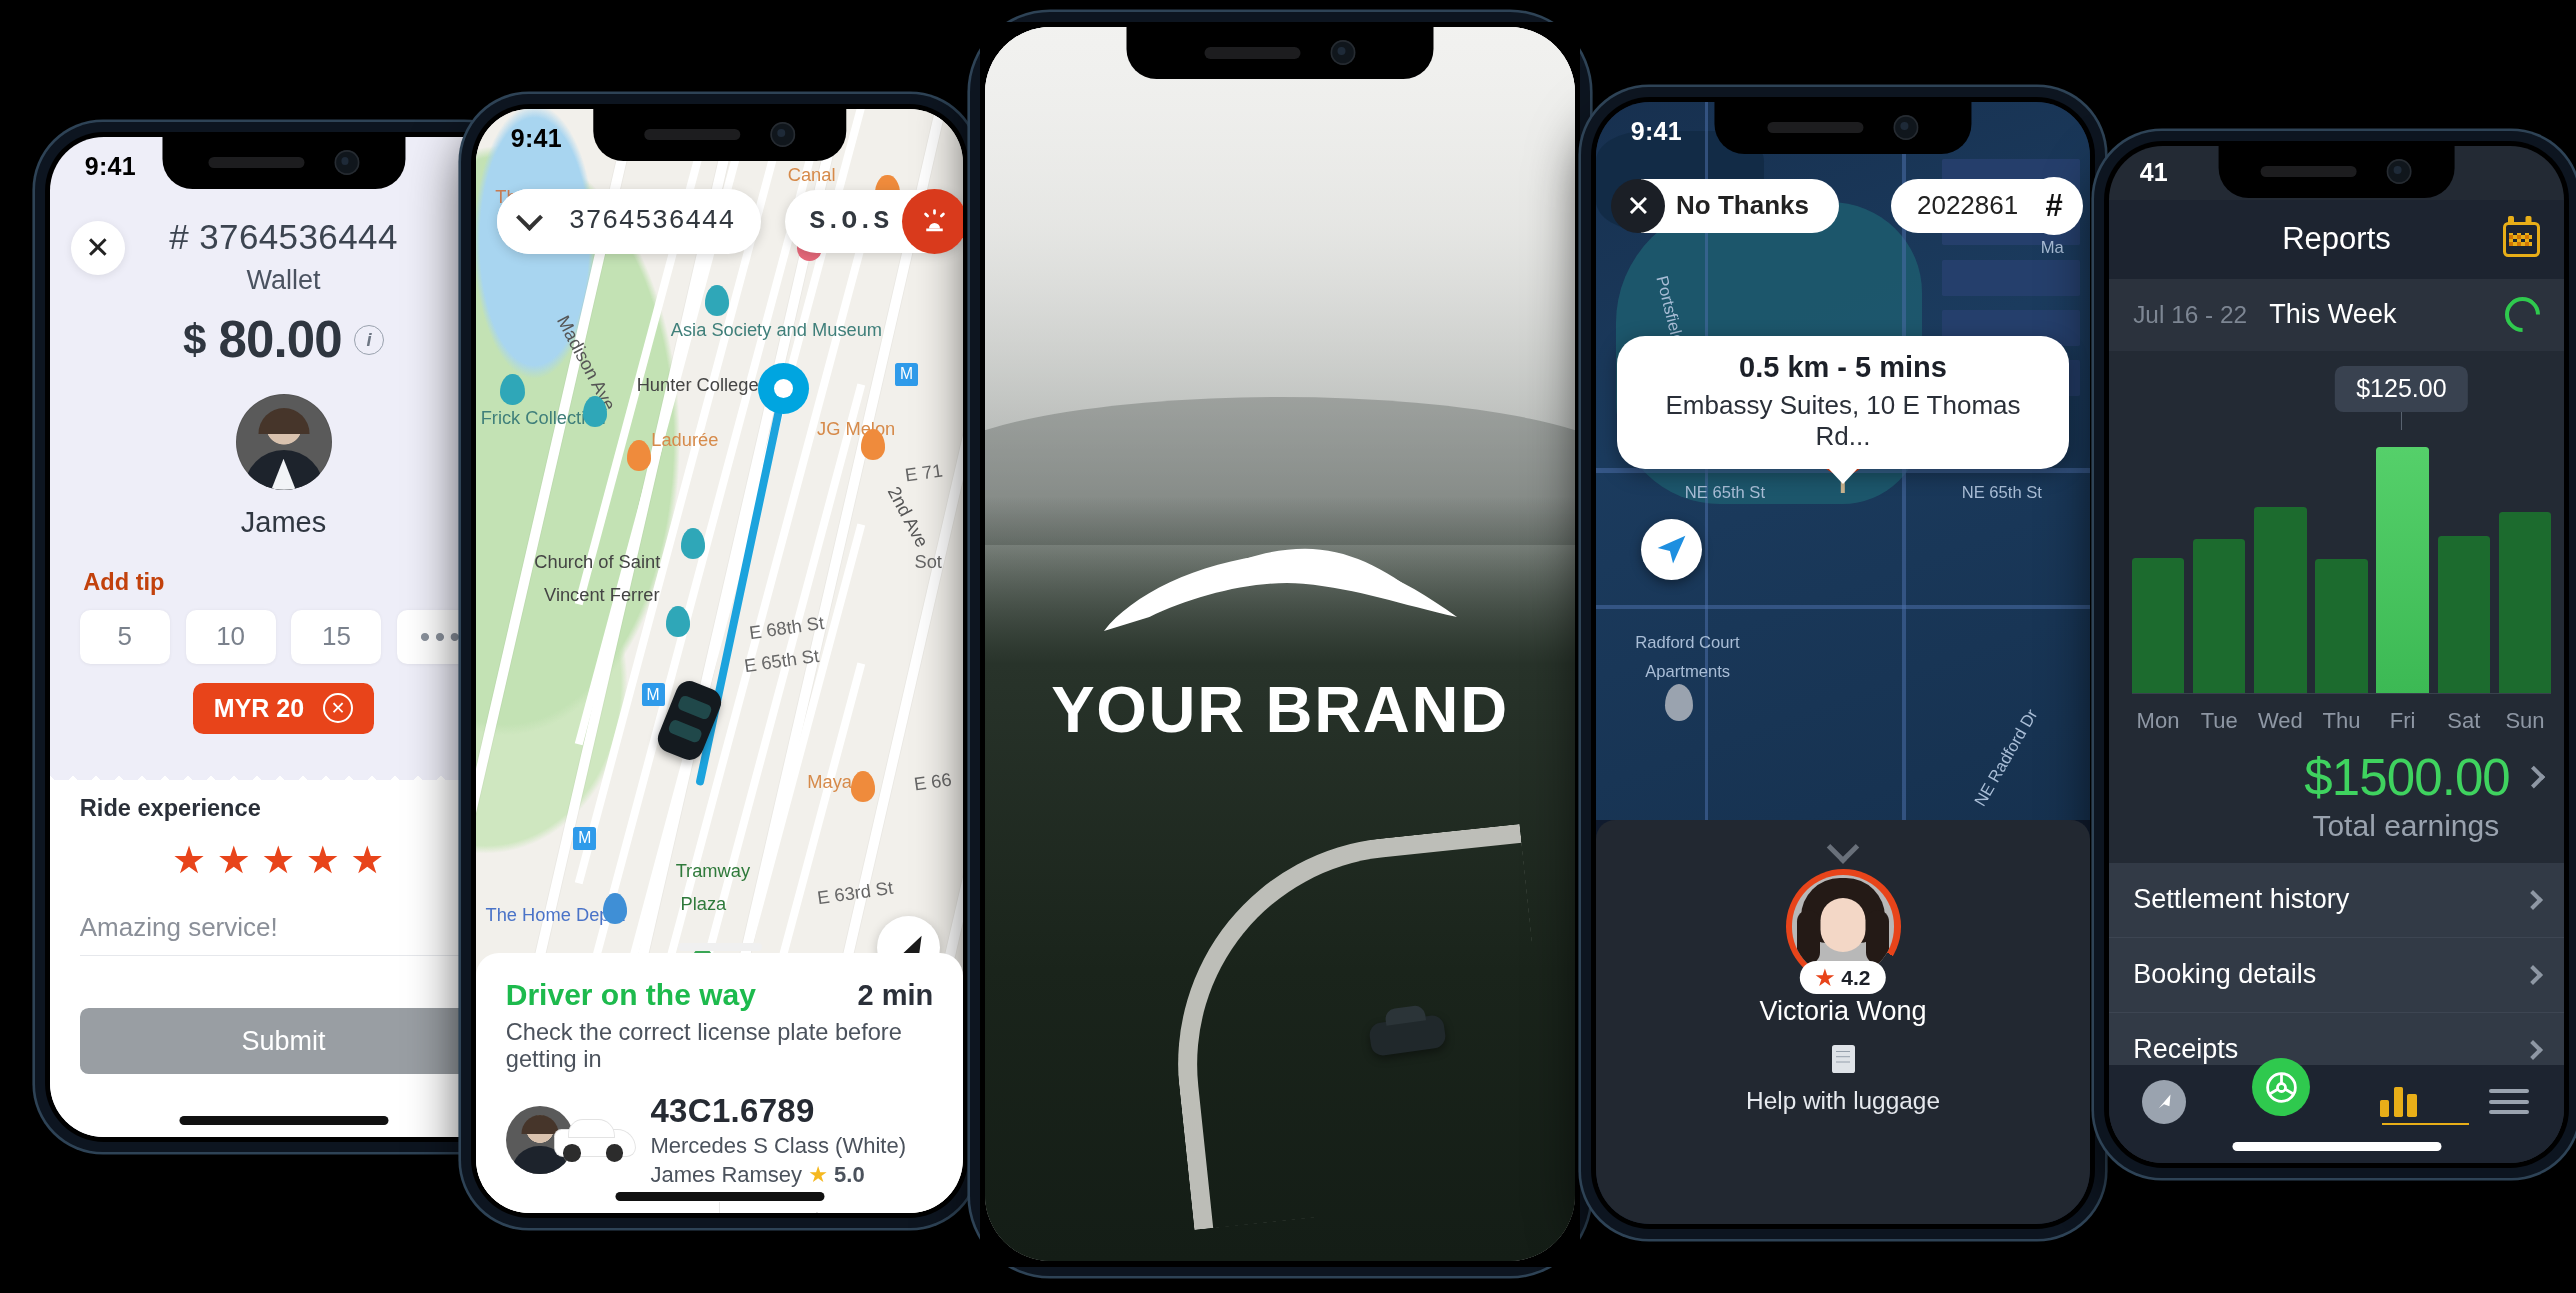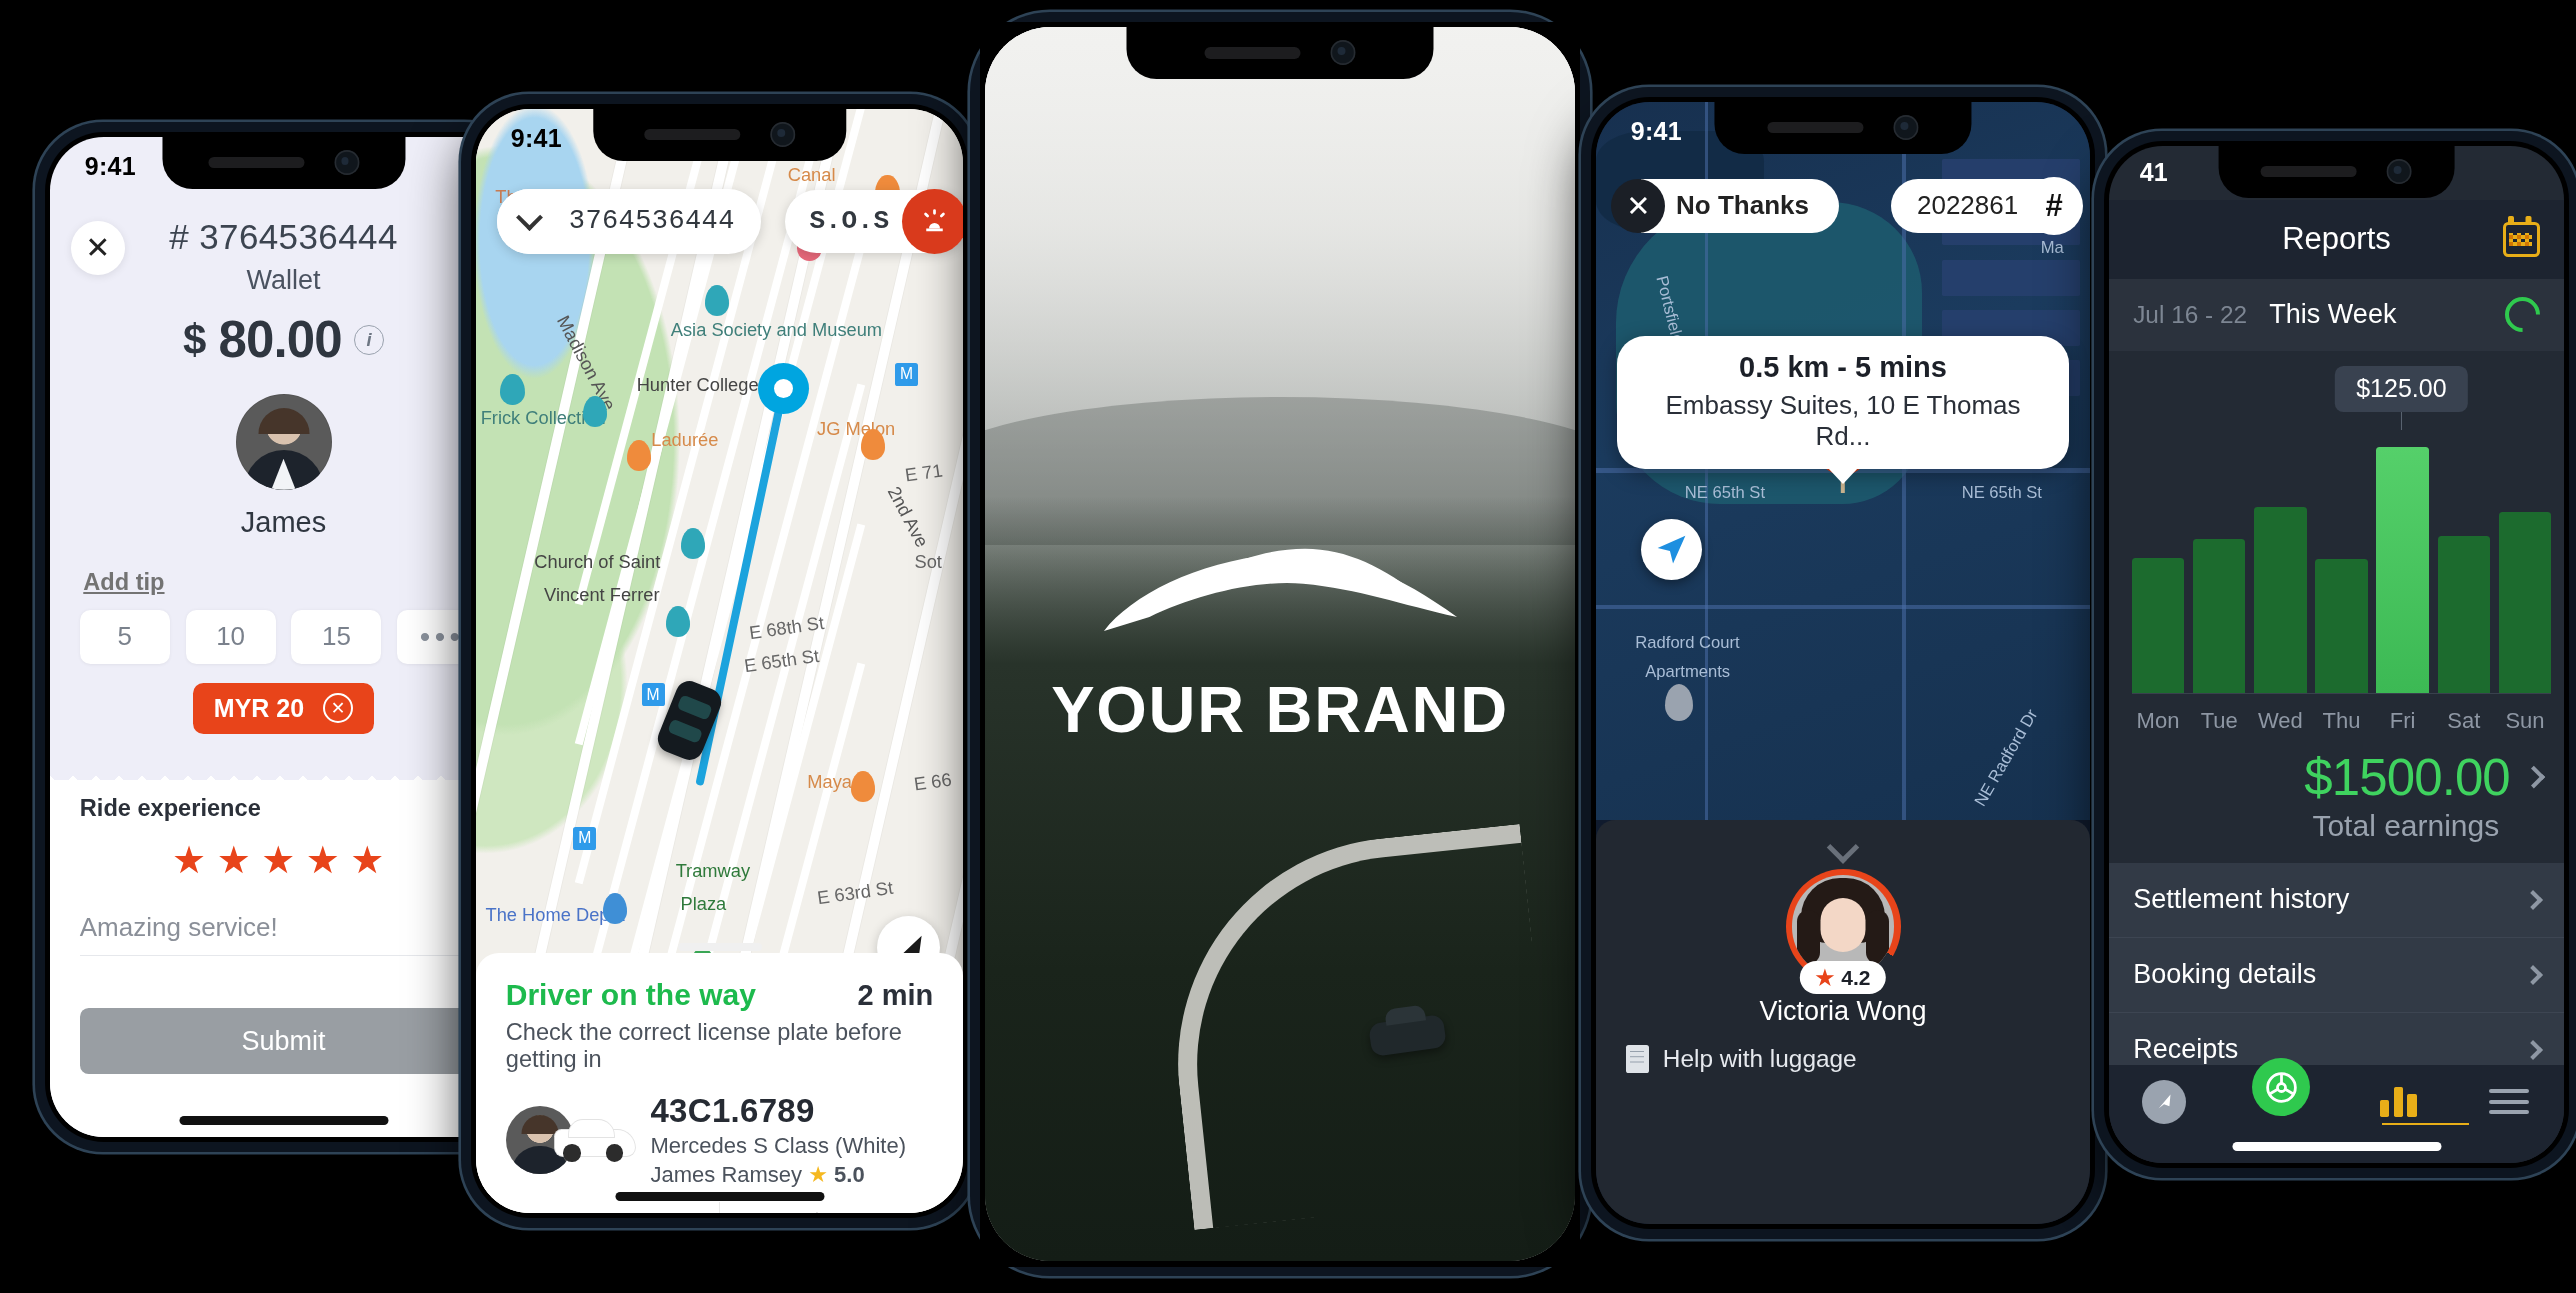--- a/index.html
+++ b/index.html
@@ -47,21 +47,21 @@
   .p1-avatar { width:96px; height:96px; border-radius:50%; margin:24.4px auto 0;
                background:radial-gradient(circle at 50% 34%, #d9c2ae 0 22%, #5a5a5a 23% 100%);
                position:relative; overflow:hidden; box-shadow:inset 0 0 0 0.9px rgba(0,0,0,.08);}
   .p1-avatar .suit { position:absolute; bottom:0; left:50%; transform:translateX(-50%);
                width:80px; height:40px; border-radius:40px 40px 0 0; background:#1d232c;}
   .p1-avatar .shirt { position:absolute; bottom:0; left:50%; transform:translateX(-50%);
                width:24.4px; height:31px; background:#f2f4f7; clip-path:polygon(50% 0,100% 100%,0 100%);}
   .p1-avatar .hair { position:absolute; top:14px; left:50%; transform:translateX(-50%);
                width:51px; height:26px; border-radius:26px 26px 0 0; background:#46352a;}
   .p1-name { text-align:center; font-size:29px; color:#2f3640; margin-top:15.7px; }
-  .p1-addtip { font-size:23.6px; font-weight:700; color:#737373; margin:30px 0 0 3.5px;text-decoration:underline; }
+  .p1-addtip { font-size:23.6px; font-weight:700; color:#c2410c; margin:30px 0 0 3.5px; }
   .tip-row { display:flex; gap:15.7px; margin-top:14px; }
   .tip-chip { flex:1 1 0; min-width:0; height:54px; background:#fff; border-radius:10.5px;
               display:flex; align-items:center; justify-content:center; font-size:26px; color:#7a818c;
               box-shadow:0 0.9px 3.5px rgba(0,0,0,.06);}
   .tip-chip.dots { letter-spacing:4.4px; color:#8b929d; font-size:30px; }
   .tip-applied { margin:19px auto 0; width:fit-content; background:#e8441a; color:#fff; border-radius:10.5px;
                  padding:10.5px 21px; display:flex; align-items:center; gap:19px; font-size:25px; font-weight:600;}
   .tip-applied .x { width:30px;height:30px;border-radius:50%;border:2.2px solid #fff;display:flex;
                     align-items:center;justify-content:center;font-size:17.5px;font-weight:400;}
   .zigzag { height:23px; margin-top:23px;
@@ -216,21 +216,21 @@
               background:radial-gradient(circle at 50% 40%, #f0d3c2 0 30%, #b8b8b8 31% 100%); }
   .pax-face .hair{position:absolute;top:3.5px;left:50%;transform:translateX(-50%);width:84px;height:65px;border-radius:42px 42px 28px 28px;background:#241a16;}
   .pax-face .skin{position:absolute;top:23px;left:50%;transform:translateX(-50%);width:45px;height:54px;border-radius:23px 23px 23px 23px;background:#f3d7c6;}
   .pax-face .hair2{position:absolute;top:35px;left:5.2px;width:23px;height:54px;border-radius:14px;background:#241a16;}
   .pax-face .hair3{position:absolute;top:35px;right:5.2px;width:23px;height:54px;border-radius:14px;background:#241a16;}
   .pax-badge { position:absolute; left:50%; transform:translateX(-50%); bottom:33px; background:#fff;
                border-radius:19px; padding:4.4px 15.7px; display:flex; align-items:center; gap:7px;
                font-size:21px; font-weight:700; color:#1c2028; }
   .pax-badge .s { color:#e8441a; font-size:21px; }
   .p4-pname { font-size:27px; color:#fff; margin-top:12.2px; }
-  .p4-note { display:flex; align-items:center; gap:14px; margin-top:17.5px; font-size:24.4px; color:#e6e9ee; }
+  .p4-note { display:flex; align-items:center; gap:14px; margin-top:17.5px; font-size:24.4px; color:#e6e9ee;flex-direction:column; }
   .note-doc { width:23px; height:28px; background:#dfe3e8; border-radius:2.6px; position:relative; }
   .note-doc::after{content:"";position:absolute;left:4.4px;top:6.1px;width:14px;height:1.7px;background:#96a0ac;
                    box-shadow:0 5.2px 0 #96a0ac, 0 10.5px 0 #96a0ac;}
 
   
   #p5 { left:2094px; top:131px; width:485px; height:1047px; }
   #p5 .screen { background:#232a34; }
   .p5-status { position:absolute; top:0; left:0; right:0; height:54px; z-index:45;
                display:flex; align-items:center; padding:0 31px; font-size:25px; color:#fff; font-weight:600;}
   .p5-nav { position:absolute; top:54px; left:0; right:0; height:79px; background:#1d2430;

